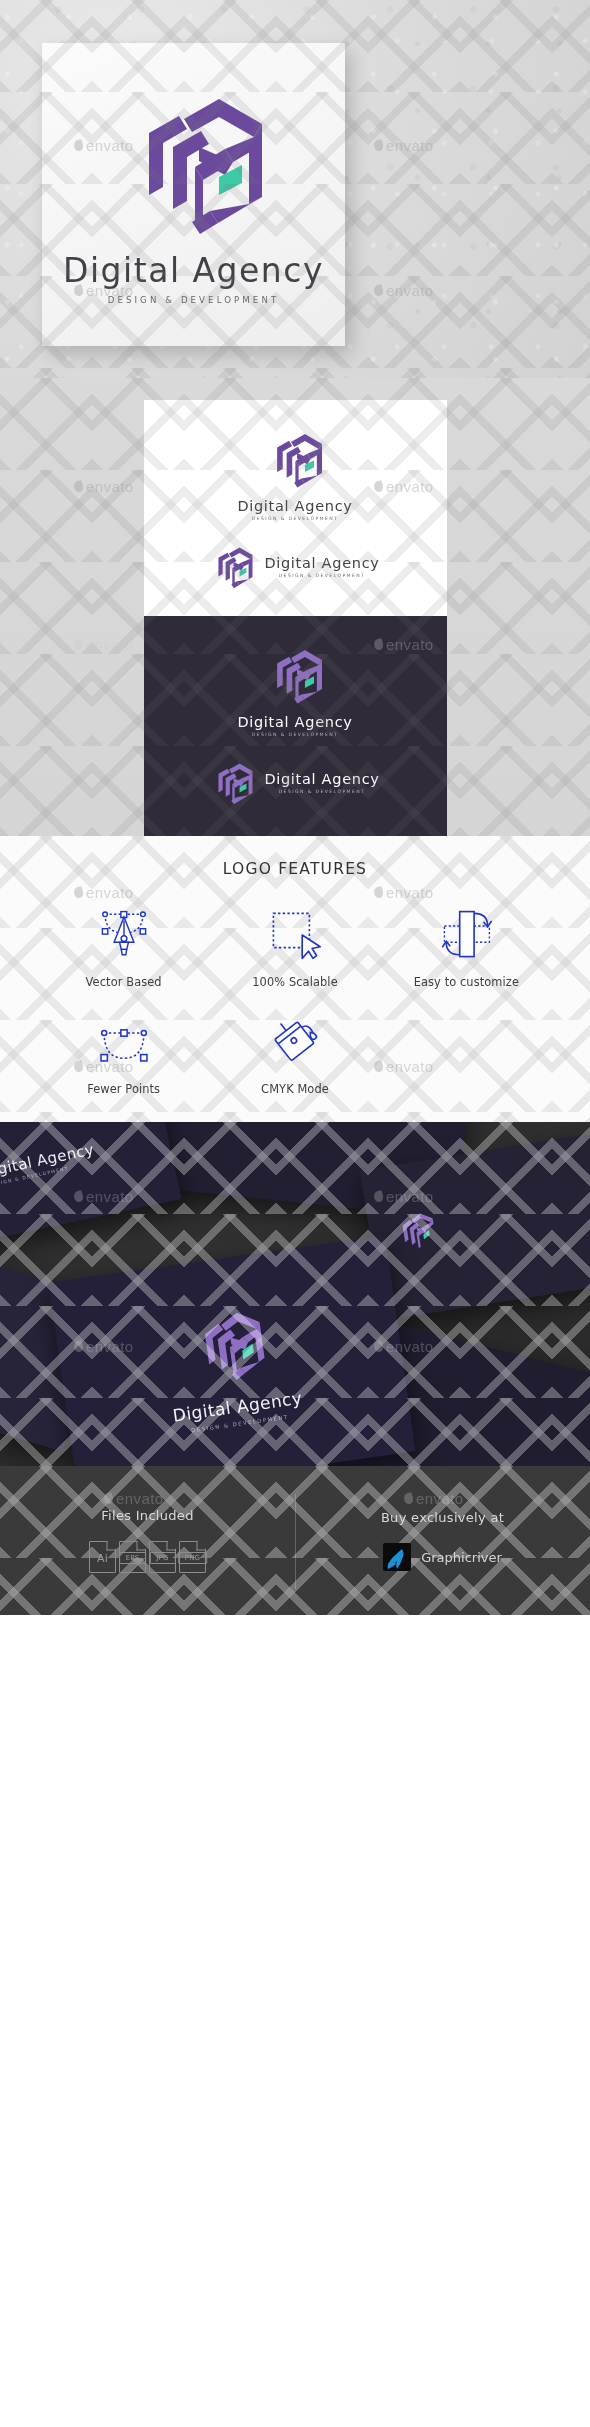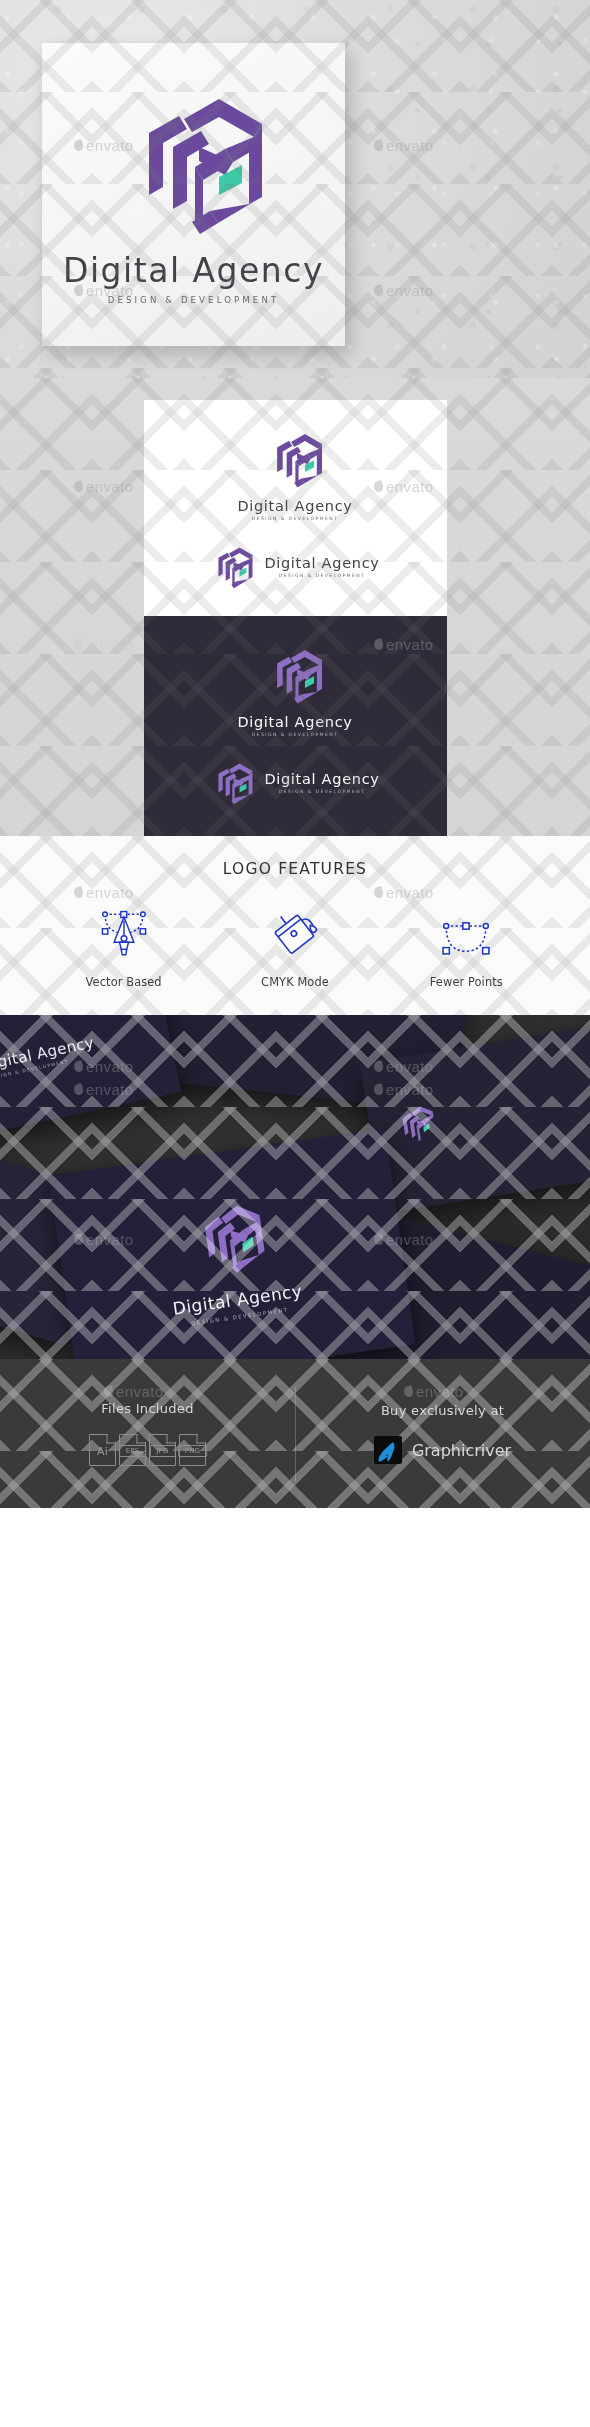--- a/index.html
+++ b/index.html
@@ -273,21 +273,21 @@
   .file-ic.plain .tag { border: none; font-size: 11px; padding: 0; }
   .buy-row { display: flex; align-items: center; gap: 10px; }
   .gr-logo {
     width: 28px; height: 28px;
     background: #0b0b0b;
     border-radius: 2px;
     display: flex; align-items: center; justify-content: center;
     overflow: visible;
   }
   .gr-name {
-    font-size: 16px; color: #d6d6d6;
+    font-size: 13px; color: #d6d6d6;
     font-family: "DejaVu Sans", sans-serif;
   }
 </style>
 </head>
 <body>
 
 <div class="page">
 
   <section class="sec-hero">
     <div class="concrete-noise"></div>
@@ -483,51 +483,74 @@
             <path d="M30 12 L41 40 H19 Z" fill="#fff"></path>
             <path d="M30 16 V42"></path>
             <circle cx="30" cy="36" r="3.2" fill="#fff"></circle>
             <path d="M25 40 H35 L33 48 H27 Z" fill="#fff"></path>
             <path d="M27 48 H33 L32 54 H28 Z" fill="#fff"></path>
           </svg>
         </div>
         <div class="feat-label">Vector Based</div>
       </div>
 
-
+      <div class="feat-cell">
+        <div class="feat-icon">
+          <svg width="54" height="58" viewBox="0 0 60 64" fill="none" stroke="#1f35c4" stroke-width="1.8">
+            <rect x="6" y="8" width="40" height="38" stroke-dasharray="2.6 2.6"></rect>
+            <path d="M38 32 L38 58 L45 50 L50 58 L54 55 L49 47 L58 45 Z" fill="#fff" stroke-width="1.8" stroke-linejoin="round"></path>
+          </svg>
+        </div>
+        <div class="feat-label">100% Scalable</div>
+      </div>
+
+      <div class="feat-cell">
+        <div class="feat-icon">
+          <svg width="54" height="58" viewBox="0 0 60 64" fill="none" stroke="#1f35c4" stroke-width="1.8">
+            <rect x="6" y="22" width="22" height="18" stroke-dasharray="2.4 2.4" stroke-width="1.5"></rect>
+            <rect x="34" y="22" width="22" height="18" stroke-dasharray="2.4 2.4" stroke-width="1.5"></rect>
+            <rect x="23" y="6" width="16" height="50" fill="#fff"></rect>
+            <path d="M39 8 C50 8, 54 14, 54 22"></path>
+            <path d="M50 18 L54 23 L58 17" stroke-linecap="round"></path>
+            <path d="M23 54 C12 54, 8 48, 8 40"></path>
+            <path d="M12 44 L8 39 L4 45" stroke-linecap="round"></path>
+          </svg>
+        </div>
+        <div class="feat-label">Easy to customize</div>
+      </div>
+
+      <div class="feat-cell">
+        <div class="feat-icon">
+          <svg width="54" height="58" viewBox="0 0 60 64" fill="none" stroke="#1f35c4" stroke-width="1.7">
+            <path d="M8 22 H52" stroke-dasharray="2.6 2.6"></path>
+            <path d="M8 22 C8 44, 18 50, 30 50 C42 50, 52 44, 52 22" stroke-dasharray="2.6 2.6"></path>
+            <circle cx="8" cy="22" r="2.8" fill="#fff"></circle>
+            <circle cx="52" cy="22" r="2.8" fill="#fff"></circle>
+            <rect x="26.5" y="18.5" width="7" height="7" fill="#fff"></rect>
+            <rect x="4.5" y="46" width="7" height="7" fill="#fff"></rect>
+            <rect x="48.5" y="46" width="7" height="7" fill="#fff"></rect>
+          </svg>
+        </div>
+        <div class="feat-label">Fewer Points</div>
+      </div>
 
       <div class="feat-cell">
         <div class="feat-icon">
           <svg width="54" height="58" viewBox="0 0 60 64" fill="none" stroke="#1f35c4" stroke-width="1.8">
             <g transform="rotate(-38 30 32)">
               <rect x="14" y="16" width="32" height="30" rx="2" fill="#fff"></rect>
               <path d="M14 22 H46"></path>
               <path d="M30 16 V6"></path>
               <circle cx="30" cy="30" r="3" fill="#fff"></circle>
               <path d="M46 24 C54 24, 54 34, 50 40"></path>
               <path d="M47 40 a3 3 0 1 0 6 0 c0 -3 -3 -6 -3 -6 s-3 3 -3 6Z" fill="#fff"></path>
             </g>
           </svg>
         </div>
         <div class="feat-label">CMYK Mode</div>
-      </div>
-
-      <div class="feat-cell">
-        <div class="feat-icon">
-          <svg width="54" height="58" viewBox="0 0 60 64" fill="none" stroke="#1f35c4" stroke-width="1.7">
-            <path d="M8 22 H52" stroke-dasharray="2.6 2.6"></path>
-            <path d="M8 22 C8 44, 18 50, 30 50 C42 50, 52 44, 52 22" stroke-dasharray="2.6 2.6"></path>
-            <circle cx="8" cy="22" r="2.8" fill="#fff"></circle>
-            <circle cx="52" cy="22" r="2.8" fill="#fff"></circle>
-            <rect x="26.5" y="18.5" width="7" height="7" fill="#fff"></rect>
-            <rect x="4.5" y="46" width="7" height="7" fill="#fff"></rect>
-            <rect x="48.5" y="46" width="7" height="7" fill="#fff"></rect>
-          </svg>
-        </div>
-        <div class="feat-label">Fewer Points</div>
       </div>
 
 
     </div>
 
     <div class="wm-layer"></div>
     <div class="envato onlight" style="left:74px;  top:48px;">
         <span class="drop"></span>
         <span>envato</span>
       </div>

